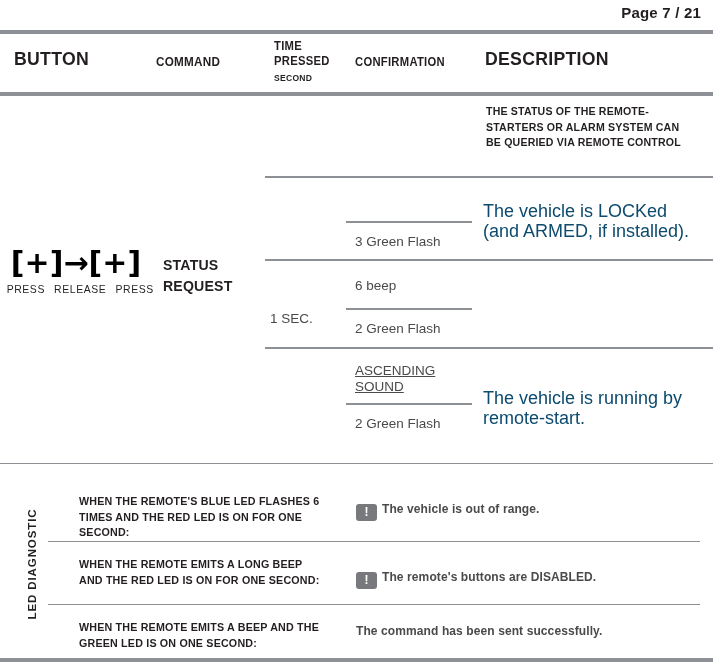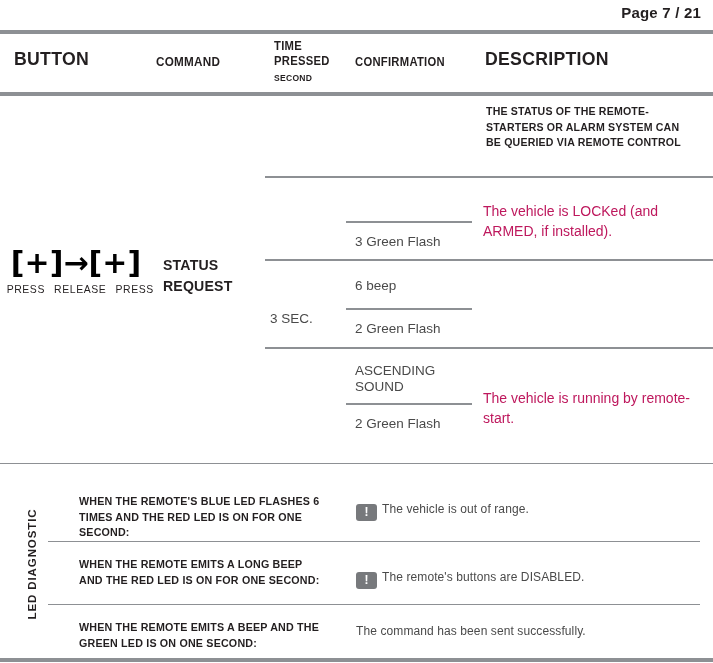--- a/index.html
+++ b/index.html
@@ -176,23 +176,23 @@
     left: 355px;
     width: 120px;
     font-size: 13.5px;
     line-height: 16px;
     color: #4a4a4a;
   }
   .desc-text {
     position: absolute;
     left: 483px;
     width: 225px;
-    font-size: 14px;
+    font-size: 18px;
     line-height: 20px;
-    color: #be185d;
+    color: #0c4a6e;
   }
   .desc-caps {
     position: absolute;
     left: 486px;
     width: 222px;
     font-size: 11.5px;
     line-height: 15.5px;
     letter-spacing: 0.2px;
     color: #231f20;
     font-weight: bold;
@@ -264,21 +264,21 @@
     color: #ffffff;
     font-size: 12px;
     font-weight: bold;
     line-height: 16px;
     text-align: center;
     vertical-align: -3px;
     margin-right: 5px;
   }
   .led-result-text {
     display: inline;
-    font-weight: normal;
+    font-weight: bold;
     letter-spacing: 0.1px;
     color: #4a4a4a;
     transform: scaleX(0.93);
   }
 </style>
 </head>
 <body>
 
 <div id="page-header">
   <span id="page-number">Page 7 / 21</span>
@@ -308,39 +308,39 @@
     </div>
     <div id="button-legend">
       <span>PRESS</span>
       <span>RELEASE</span>
       <span>PRESS</span>
     </div>
   </div>
 
   <div id="command-cell">STATUS REQUEST</div>
 
-  <div id="time-cell">3 SEC.</div>
+  <div id="time-cell">1 SEC.</div>
 
   <div class="desc-caps" style="top:8px;">THE STATUS OF THE REMOTE-STARTERS OR ALARM SYSTEM CAN BE QUERIED VIA REMOTE CONTROL</div>
 
   <div class="sec-rule" style="top:80px; left:265px; width:448px;"></div>
 
   <div class="inner-rule" style="top:125px;"></div>
   <div class="conf-text" style="top:138px;">3 Green Flash</div>
   <div class="desc-text" style="top:105px;">The vehicle is LOCKed (and ARMED, if installed).</div>
 
   <div class="sec-rule" style="top:163px; left:265px; width:448px;"></div>
 
   <div class="conf-text" style="top:182px;">6 beep</div>
   <div class="inner-rule" style="top:212px;"></div>
   <div class="conf-text" style="top:225px;">2 Green Flash</div>
 
   <div class="sec-rule" style="top:251px; left:265px; width:448px;"></div>
 
-  <div class="conf-text" style="top:267px;">ASCENDING SOUND</div>
+  <div class="conf-text" style="top:267px;text-decoration:underline;">ASCENDING SOUND</div>
   <div class="inner-rule" style="top:307px;"></div>
   <div class="conf-text" style="top:320px;">2 Green Flash</div>
   <div class="desc-text" style="top:292px;">The vehicle is running by remote-start.</div>
 
 </div>
 
 <div id="led-section">
   <div id="led-divider-top"></div>
 
   <div id="led-label">LED DIAGNOSTIC</div>

